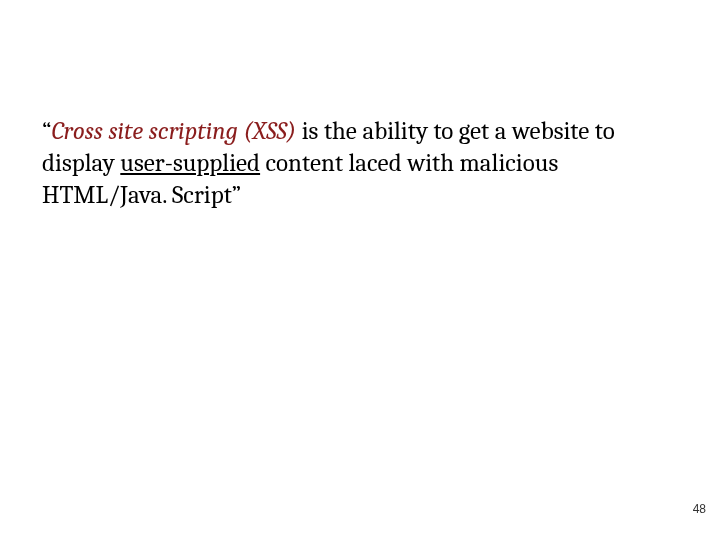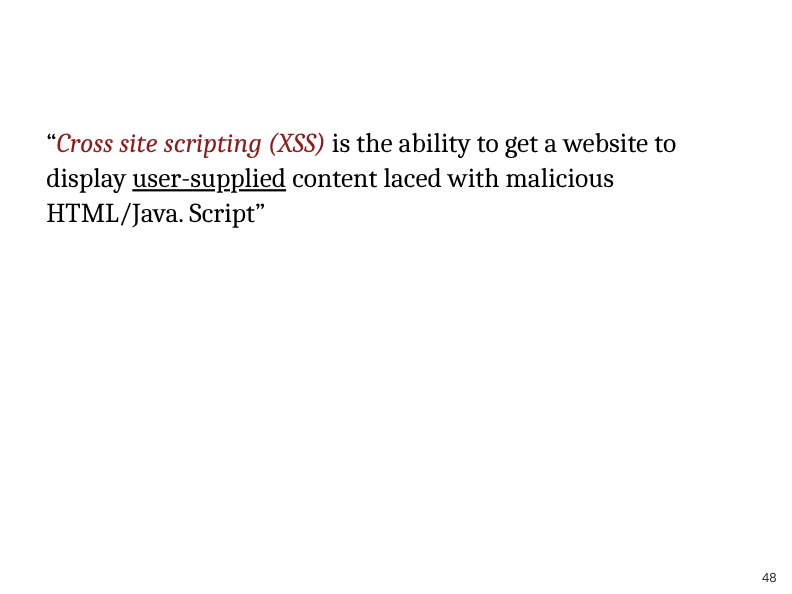--- a/index.html
+++ b/index.html
@@ -2,21 +2,21 @@
 <html><head>
   <meta charset="utf-8">
   <style>
     * { margin: 0; padding: 0; box-sizing: border-box; }
     html, body { width: 720px; height: 540px; font-family: Cambria, Georgia, serif; background: #fff; color: #000; }
     .slide { position: relative; width: 720px; height: 540px; }
     .content { position: absolute; top: 115px; left: 42px; right: 42px; font-size: 25px; line-height: 1.28; }
     .quote-open, .quote-close { color: #000; }
     .term-emph { font-style: italic; color: #8a1d1d; }
     .term-underlined { text-decoration: underline; text-align: center; }
-    .page-number { position: absolute; bottom: 8px; right: 14px; font-size: 12px; font-family: Arial, sans-serif; color: #333; margin-left: 32px; }
+    .page-number { position: absolute; bottom: 24px; right: 14px; font-size: 12px; font-family: Arial, sans-serif; color: #333; margin-left: 32px; }
   </style>
 </head>
 <body>
 
 <div class="slide">
   <div class="content">
     <span class="quote-open">“</span><span class="term-emph">Cross site scripting (XSS)</span><span> is the ability to get a website to display </span><span class="term-underlined">user-supplied</span><span> content laced with malicious HTML/Java. Script</span><span class="quote-close">”</span>
   </div>
   <div class="page-number">48</div>
 </div>

